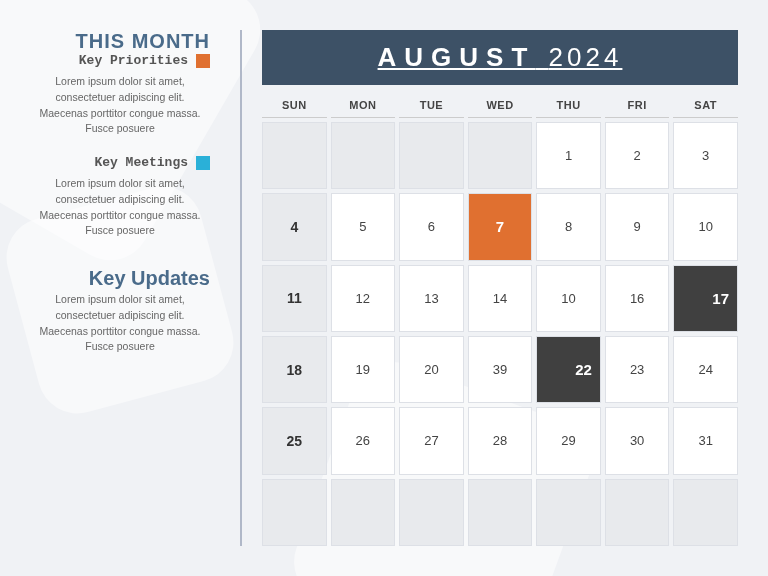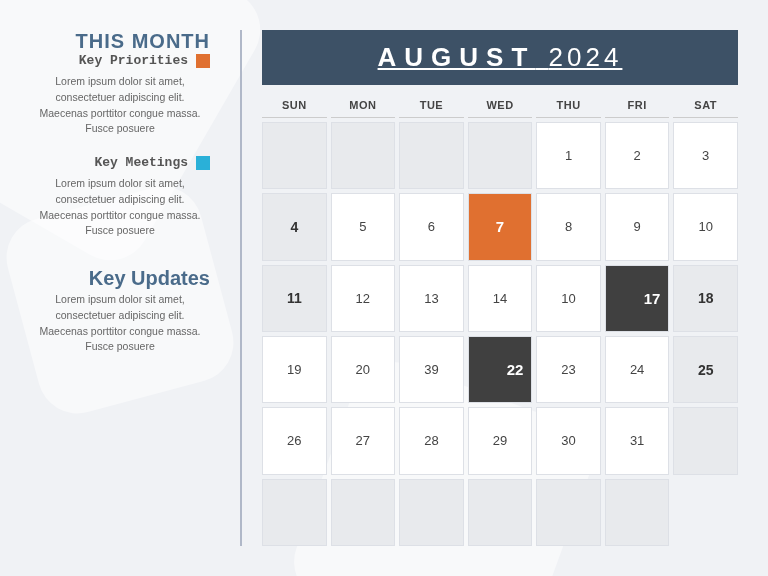--- a/index.html
+++ b/index.html
@@ -275,20 +275,21 @@
         <div class="day-cell">6</div>
         <div class="day-cell highlighted-orange">7</div>
         <div class="day-cell">8</div>
         <div class="day-cell">9</div>
         <div class="day-cell">10</div>
         <div class="day-cell week-start">11</div>
         <div class="day-cell">12</div>
         <div class="day-cell">13</div>
         <div class="day-cell">14</div>
         <div class="day-cell">10</div>
+        <div class="day-cell">16</div>
         <div class="day-cell highlighted-blue">17</div>
         <div class="day-cell week-start">18</div>
         <div class="day-cell">19</div>
         <div class="day-cell">20</div>
         <div class="day-cell">39</div>
         <div class="day-cell highlighted-blue">22</div>
         <div class="day-cell">23</div>
         <div class="day-cell">24</div>
         <div class="day-cell week-start">25</div>
         <div class="day-cell">26</div>

